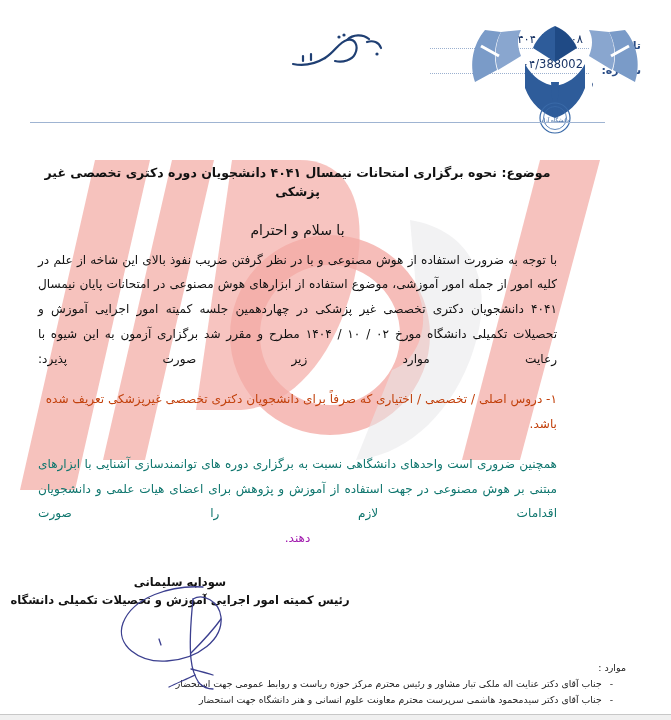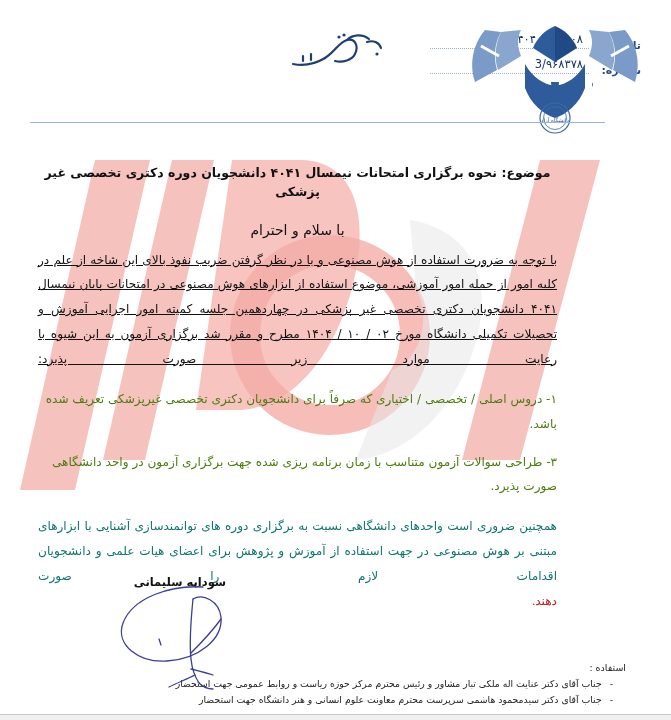--- a/index.html
+++ b/index.html
@@ -144,50 +144,48 @@
     margin-bottom: 6px;
   }
 
   .para {
     font-size: 12.1px;
     color: #111;
     line-height: 2.05;
     margin: 0 38px 0 38px;
     text-align: justify;
     text-align-last: justify;
-    text-decoration: underline;
   }
   .para.first { margin-top: 10px; }
 
   .list {
     margin: 16px 38px 0 38px;
   }
   .list-item {
     font-size: 12.1px;
-    color: #4d7c0f;
+    color: #c2410c;
     line-height: 2.0;
     margin-bottom: 14px;
     text-align: right;
   }
 
   .closing {
     font-size: 12.1px;
     color: #0f766e;
     line-height: 2.05;
     margin: 16px 38px 0 38px;
     text-align: justify;
     text-align-last: justify;
   }
   .closing-last {
     font-size: 12.1px;
-    color: #b91c1c;
+    color: #a21caf;
     line-height: 2.05;
     margin: 0 38px 0 38px;
-    text-align: right;
-    font-family: Liberation Serif, serif;
+    text-align: center;
   }
 
   
   .signature {
     position: absolute;
     left: 0; top: 575px;
     width: 360px;
     text-align: center;
     z-index: 4;
     direction: rtl;
@@ -291,21 +289,21 @@
     <div class="meta-block">
       <div class="meta-row">
         <span class="meta-label">تاریخ:</span>
         <span class="meta-dots">
           <span class="meta-value">۱۴۰۴ / ۱۰ / ۰۸</span>
         </span>
       </div>
       <div class="meta-row">
         <span class="meta-label">شماره:</span>
         <span class="meta-dots">
-          <span class="meta-value">3/۹۶۸۳۷۸</span>
+          <span class="meta-value">۰۴/388002</span>
         </span>
       </div>
     </div>
 
     <div class="bism">
       <svg width="110" height="46" viewBox="0 0 110 46" xmlns="http://www.w3.org/2000/svg">
         <g fill="none" stroke="#1f3f73" stroke-width="2.2" stroke-linecap="round">
           <path d="M12,34 C22,36 34,34 44,28"></path>
           <path d="M44,28 C54,22 58,12 66,10 C74,8 78,16 74,24 C71,30 62,33 54,31"></path>
           <path d="M66,10 C72,4 82,4 88,9"></path>
@@ -372,47 +370,47 @@
       <span>موضوع:</span>
       <span>نحوه برگزاری امتحانات نیمسال ۴۰۴۱ دانشجویان دوره دکتری تخصصی غیر پزشکی</span>
     </div>
 
     <div class="salutation">با سلام و احترام</div>
 
     <div class="para first">با توجه به ضرورت استفاده از هوش مصنوعی و با در نظر گرفتن ضریب نفوذ بالای این شاخه از علم در کلیه امور از جمله امور آموزشی، موضوع استفاده از ابزارهای هوش مصنوعی در امتحانات پایان نیمسال ۴۰۴۱ دانشجویان دکتری تخصصی غیر پزشکی در چهاردهمین جلسه کمیته امور اجرایی آموزش و تحصیلات تکمیلی دانشگاه مورخ ۰۲ / ۱۰ / ۱۴۰۴ مطرح و مقرر شد برگزاری آزمون به این شیوه با رعایت موارد زیر صورت پذیرد:</div>
 
     <div class="list">
       <div class="list-item">۱- دروس اصلی / تخصصی / اختیاری که صرفاً برای دانشجویان دکتری تخصصی غیرپزشکی تعریف شده باشد.</div>
-      <div class="list-item">۳- طراحی سوالات آزمون متناسب با زمان برنامه ریزی شده جهت برگزاری آزمون در واحد دانشگاهی صورت پذیرد.</div>
     </div>
 
     <div class="closing">همچنین  ضروری است واحدهای دانشگاهی نسبت به برگزاری دوره های توانمندسازی آشنایی با ابزارهای مبتنی بر هوش مصنوعی در جهت استفاده از آموزش و پژوهش برای اعضای هیات علمی و دانشجویان اقدامات لازم را صورت</div>
     <div class="closing-last">دهند.</div>
   </div>
 
   <div class="signature">
     <div class="sig-name">سودابه سلیمانی</div>
+    <div class="sig-title">رئیس کمیته امور اجرایی آموزش و تحصیلات تکمیلی دانشگاه</div>
 
     <div class="sig-ink">
       <svg width="200" height="110" viewBox="0 0 200 110" xmlns="http://www.w3.org/2000/svg">
         <g fill="none" stroke="#3b3f8f" stroke-width="1.3" stroke-linecap="round" stroke-linejoin="round">
           <path d="M108,4 C76,2 38,14 28,40 C20,62 44,80 72,78 C104,76 128,56 126,34 C124,18 108,10 98,16"></path>
           <path d="M98,16 C96,36 94,58 96,76 C97,86 100,94 104,100"></path>
           <path d="M126,36 C116,50 104,62 96,70"></path>
           <path d="M64,56 L66,62"></path>
           <path d="M100,92 C92,96 82,100 74,104"></path>
           <path d="M96,86 C104,88 112,90 118,92"></path>
           <path d="M104,100 C108,104 112,106 118,106"></path>
         </g>
       </svg>
     </div>
   </div>
 
   <div class="footer">
-    <div class="cc-label">استفاده :</div>
+    <div class="cc-label">موارد :</div>
     <div class="cc-item">
       <span class="cc-dash">-</span>
       <span>جناب آقای دکتر عنایت اله ملکی تبار مشاور و رئیس محترم مرکز حوزه ریاست و روابط عمومی جهت استحضار</span>
     </div>
     <div class="cc-item">
       <span class="cc-dash">-</span>
       <span>جناب آقای دکتر سیدمحمود هاشمی سرپرست محترم معاونت علوم انسانی و هنر دانشگاه جهت استحضار</span>
     </div>
   </div>
 

